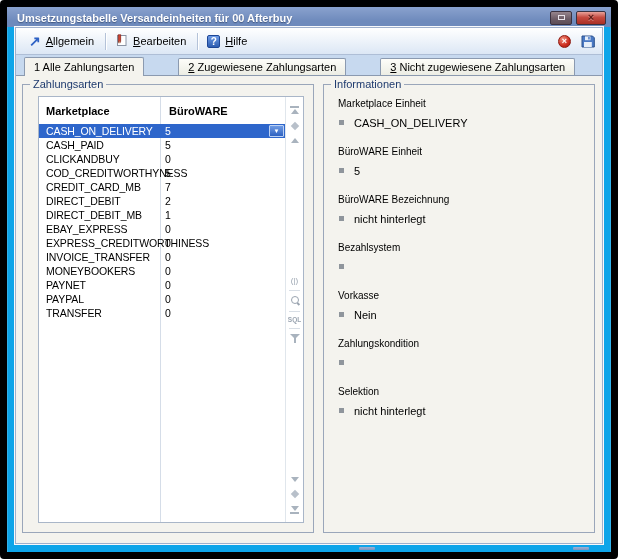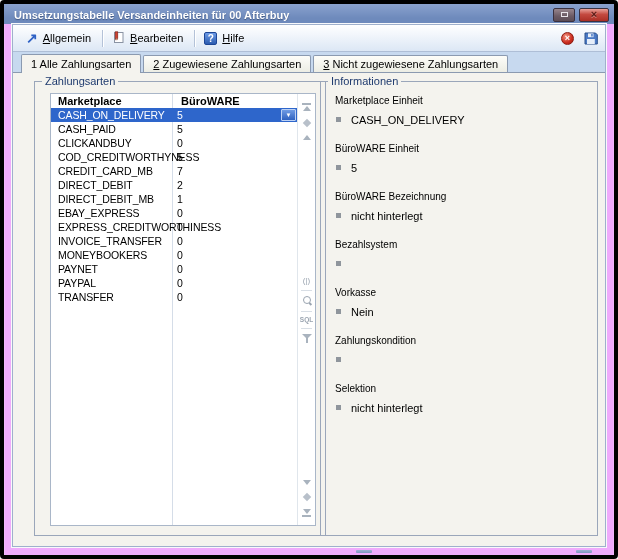--- a/index.html
+++ b/index.html
@@ -1,21 +1,21 @@
 <!DOCTYPE html>
 <html><head>
 <meta charset="utf-8">
 <style>
   * { box-sizing: border-box; }
   html,body { margin:0; padding:0; background:#ffffff; font-family:"Liberation Sans", sans-serif; }
 
   .window {
     position:relative; width:618px; height:559px;
-    background:#f0abfc;
-    border:4px solid #000000; border-radius:4px;
+    background:#0ea5e9;
+    border:7px solid #000000; border-radius:4px;
     box-shadow: inset 0 1px 0 rgba(255,255,255,.35), inset -1px 0 0 rgba(255,255,255,.15), inset 1px 0 0 rgba(255,255,255,.15);
     overflow:hidden;
   }
 
   
   .titlebar { height:20px; display:flex; align-items:center; padding:1px 5px 0 10px;
     background:linear-gradient(#8aa2ce,#6e8abc 70%); }
   .title-text { flex:1; color:#fff; font-size:11px; font-weight:bold; text-shadow:0 1px 1px rgba(20,35,70,.5);
     white-space:nowrap; overflow:hidden; }
   .tb-btn { height:14px; margin-left:4px; border-radius:2px; border:1px solid #3a3140;
@@ -44,42 +44,42 @@
     background:linear-gradient(#6d9be6,#2c5cb0); color:#fff; font-size:10px; font-weight:bold;
     display:flex; align-items:center; justify-content:center; }
   .icon-cancel { width:13px; height:13px; border-radius:50%; border:1px solid #8e1a10;
     background:radial-gradient(circle at 35% 30%, #f0907e, #cc2d1f 60%, #9c1c11);
     color:#fff; font-size:9px; font-weight:bold; display:flex; align-items:center; justify-content:center;
     margin-right:10px; }
   .icon-btn-plain { display:flex; align-items:center; justify-content:center; cursor:default; }
 
   
   .tabstrip { flex:0 0 21px; background:#c7d9ef; display:flex; align-items:flex-end;
-    padding-left:8px; border-bottom:1px solid #8b9ab0; }
+    padding-left:8px; border-bottom:1px solid #8b9ab0;gap:32px; }
   .tab { font-size:11px; color:#000; padding:2px 9px 2px 9px; margin-right:2px;
     border:1px solid #8b9ab0; border-bottom:none; border-radius:2px 2px 0 0;
     background:linear-gradient(#fdfdf9,#ecede4); height:17px; white-space:nowrap; cursor:default; }
   .tab.active { background:#f4f3ee; height:19px; position:relative; margin-bottom:-1px;
     padding-top:3px; }
 
   
   .content { position:relative; flex:1; background:#f4f3ee; }
 
   .groupbox { position:absolute; top:8px; bottom:10px; border:1px solid #9aa6ba; }
-  .gb-left  { left:6px; width:292px;margin-left:15px; }
+  .gb-left  { left:6px; width:292px; }
   .gb-right { left:307px; right:7px; }
   .gb-label { position:absolute; top:-7px; left:7px; padding:0 3px; background:#f4f3ee;
     font-size:11px; color:#1e3a6e; line-height:12px; }
 
   
   .table-wrap { position:absolute; left:15px; top:11px; right:9px; bottom:9px;
     background:#fff; border:1px solid #a9b6c8; display:flex; }
   .table-main { flex:1; position:relative; overflow:hidden; }
   .col-line { position:absolute; left:121px; top:0; bottom:0; width:1px; background:#d5dde8; }
-  .thead { display:flex; height:14px; align-items:center; font-size:11px; font-weight:bold; position:relative; }
+  .thead { display:flex; height:27px; align-items:center; font-size:11px; font-weight:bold; position:relative; }
   .th1 { width:121px; padding-left:7px; }
   .th2 { flex:1; padding-left:9px; }
   .trow { display:flex; height:14px; align-items:center; font-size:10.5px; letter-spacing:-0.1px; position:relative; }
   .cell.c1 { width:121px; padding-left:7px; white-space:nowrap; }
   .cell.c2 { flex:1; padding-left:5px; }
   .trow.selected { background:#2e66cb; color:#fff; }
   .dropdown-btn { position:absolute; right:1px; top:1px; height:12px; width:15px;
     background:linear-gradient(#6f9be4,#2f62c0); border:1px solid #bcd1f4; border-radius:1px;
     color:#fff; font-size:6px; line-height:1; display:flex; align-items:center; justify-content:center; cursor:default; }
 

